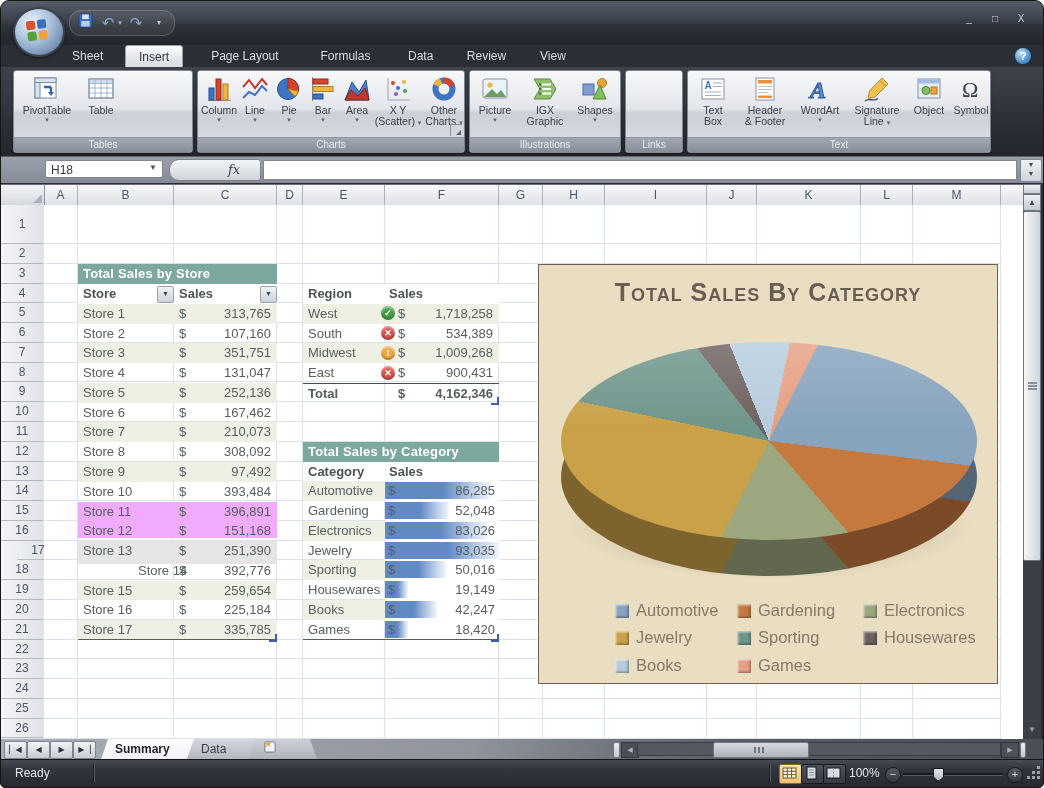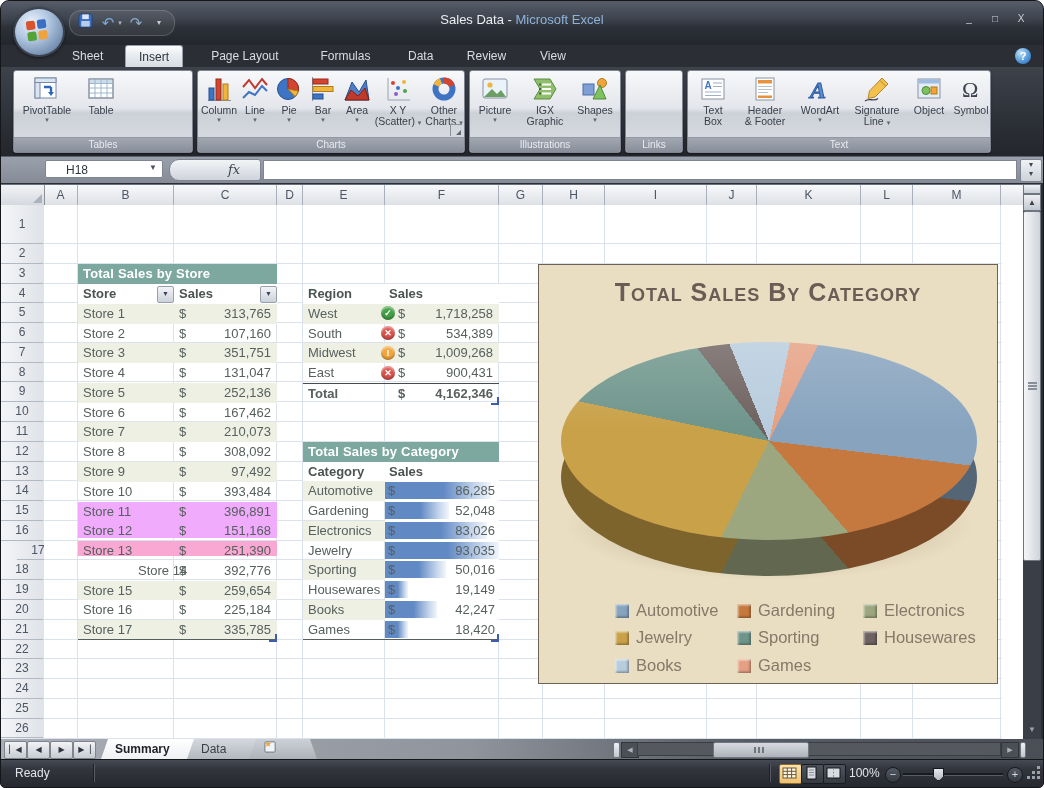--- a/index.html
+++ b/index.html
@@ -44,21 +44,21 @@
   .rlbl{font-size:10.5px;line-height:11px;color:#39404b;}
   .rarr{font-size:7px;color:#5d6572;line-height:8px;}
   .dlauncher{position:absolute;right:2px;bottom:16px;width:11px;height:11px;border-left:1px solid #8a909a;
        border-top:1px solid #8a909a;}
   .dlauncher:after{content:"";position:absolute;right:1px;bottom:1px;width:0;height:0;
        border-left:5px solid transparent;border-bottom:5px solid #5d6572;}
   
   #fbar{left:0;top:155px;width:100%;height:26px;background:linear-gradient(180deg,#9ba1ac,#848b97);
        border-top:1px solid #5c626c;}
   #namebox{left:44px;top:3px;width:118px;height:18px;background:#fff;border:1px solid #7e8591;border-radius:2px;
-       font-size:12px;line-height:18px;padding-left:20px;color:#2f353f;box-sizing:border-box;}
+       font-size:12px;line-height:18px;padding-left:5px;color:#2f353f;box-sizing:border-box;}
   #nameboxarr{left:148px;top:6px;font-size:8px;color:#4a5160;}
   #fxpill{left:168px;top:2px;width:90px;height:20px;border-radius:10px 3px 3px 10px;
        background:linear-gradient(180deg,#f2f4f6,#cfd4db);border:1px solid #7e8591;}
   #fxlbl{left:58px;top:2px;font-family:"DejaVu Serif",serif;font-style:italic;font-size:13px;color:#3f4650;}
   #ffield{left:262px;top:3px;width:752px;height:18px;background:#fff;border:1px solid #7e8591;}
   #fexpand{left:1019px;top:2px;width:20px;height:21px;background:linear-gradient(180deg,#f0f2f5,#cdd2d9);
        border:1px solid #7e8591;border-radius:2px;color:#3f4650;font-size:8px;line-height:9px;text-align:center;}
   
   #colhdr{left:0;top:183px;width:1022px;height:21px;background:linear-gradient(180deg,#f8f9fb,#dcdfe5);
        border-top:1px solid #6a707a;border-bottom:1px solid #9aa0aa;}
@@ -118,21 +118,20 @@
   .zoomcircle{position:absolute;top:7px;width:14px;height:14px;border-radius:50%;border:1px solid #171a1f;
        background:linear-gradient(180deg,#545a64,#343840);color:#d6dae0;text-align:center;line-height:13px;font-size:11px;}
 </style>
 </head>
 <body>
 
 <div id="stage">
 <div id="win">
 
   <div id="titlebar" class="abs">
-    <div id="title" class="abs"><span>Sales Data</span><span> - </span><span class="app">Microsoft Excel</span></div>
     <div class="abs winbtn" style="right:62px;">_</div>
     <div class="abs winbtn" style="right:36px;">□</div>
     <div class="abs winbtn" style="right:10px;">X</div>
     <div id="qat" class="abs">
           <div class="qbtn abs" style="left: 6px; width: 18px;"><svg width="15" height="15" viewBox="0 0 16 16">
               <rect x="1" y="1" width="14" height="14" rx="2" fill="#3a6fc0" stroke="#20457e"></rect>
               <rect x="4.5" y="1.5" width="7" height="5" fill="#dce6f5"></rect>
               <rect x="3.5" y="8.5" width="9" height="6" fill="#b8cdea"></rect>
             </svg></div>
           <div class="qbtn abs" style="left: 28px; width: 20px; color: rgb(127, 168, 218);">↶</div>
@@ -497,21 +496,21 @@
           <div class="trow" style="top: 237.8px; height: 36px; line-height: 19.78px; background: #f0abfc;">
             <div class="abs" style="left: 5px;">Store 11</div>
             <div class="cur" style="left: 101px;">$</div>
             <div class="val">396,891</div>
           </div>
           <div class="trow" style="top: 257.58px; height: 36px; line-height: 19.78px;">
             <div class="abs" style="left: 5px;">Store 12</div>
             <div class="cur" style="left: 101px;">$</div>
             <div class="val">151,168</div>
           </div>
-          <div class="trow" style="top: 277.36px; height: 15px; line-height: 19.78px; background: #f9a8d4;">
+          <div class="trow" style="top: 277.36px; height: 23px; line-height: 19.78px; background: #e5e5e5;">
             <div class="abs" style="left: 5px;">Store 13</div>
             <div class="cur" style="left: 101px;">$</div>
             <div class="val">251,390</div>
           </div>
           <div class="trow" style="top: 297.14px; height: 19.78px; line-height: 19.78px;">
             <div class="abs" style="left: 16px; margin-left: 44px;">Store 14</div>
             <div class="cur" style="left: 101px;">$</div>
             <div class="val">392,776</div>
           </div>
           <div class="trow" style="top: 316.92px; height: 19.78px; line-height: 19.78px; background: rgb(238, 240, 228);">

